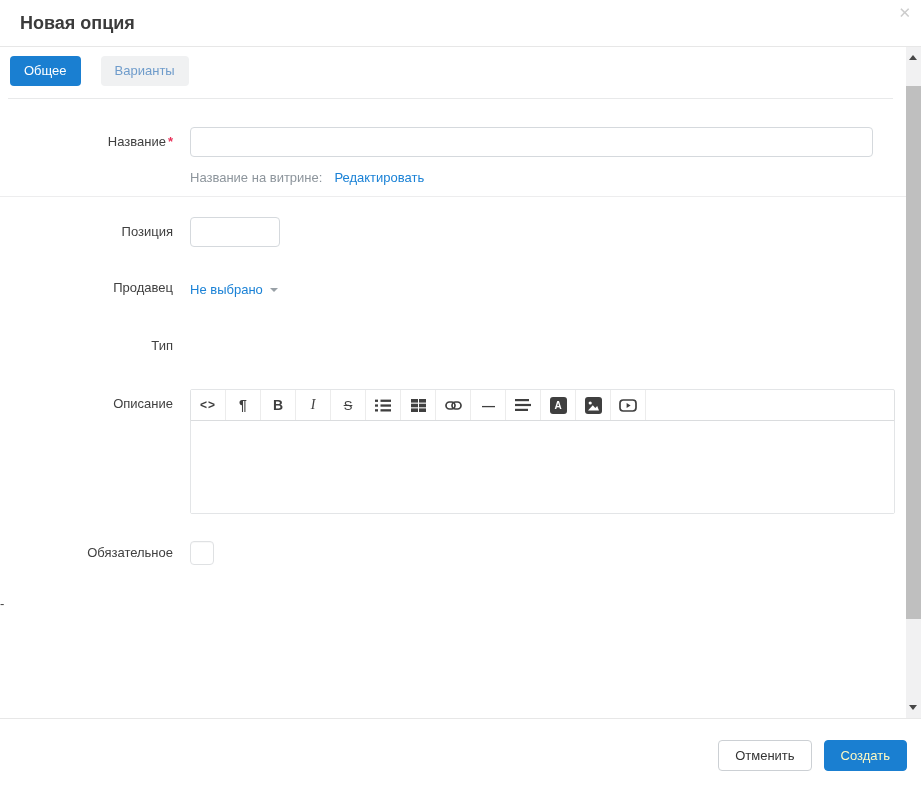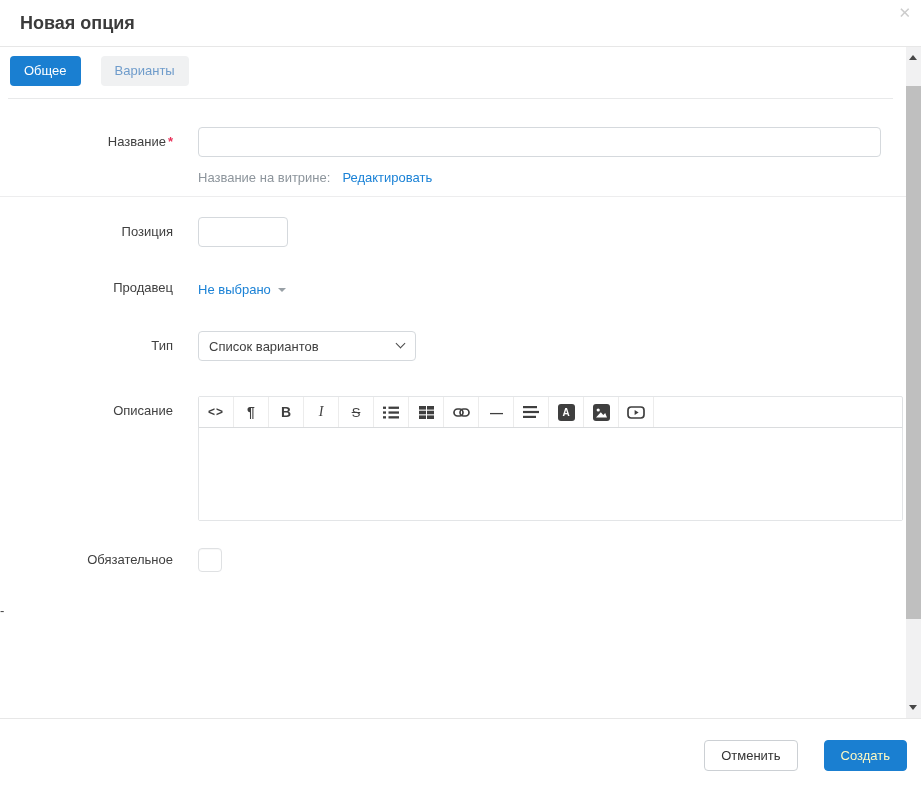--- a/index.html
+++ b/index.html
@@ -18,21 +18,21 @@
 
   
   .modal-body{flex:1 1 auto;position:relative;overflow:hidden;padding-right:15px;}
   .tabs{padding:9px 0 0 10px;display:flex;gap:20px;}
   .tab{height:30px;line-height:30px;padding:0 14px;border-radius:4px;font-size:13px;cursor:pointer;white-space:nowrap;}
   .tab.active{background:var(--accent);color:#fff;}
   .tab.inactive{background:#f0f1f2;color:#6f9ccb;}
   .tab-divider{border:0;border-top:1px solid var(--divider);margin:12px 13px 0 8px;}
 
   .frm{padding-top:28px;}
-  .row{display:grid;grid-template-columns:173px 1fr;column-gap:25px;align-items:start;}
+  .row{display:grid;grid-template-columns:173px 1fr;column-gap:17px;align-items:start;}
   .lbl{text-align:right;font-size:13px;color:var(--label);line-height:16px;}
   .pad7{padding-top:7px;} .pad4{padding-top:4px;}
   .req{color:var(--required);margin-left:2px;font-weight:bold;}
 
   .text-input{height:30px;border:1px solid var(--border);border-radius:4px;padding:0 10px;font-size:13px;color:#333;outline:none;background:#fff;}
   .wide{width:683px;} .small-input{width:90px;}
   .hint{font-size:13px;color:var(--hint);line-height:14px;}
   .storefront{margin-top:13px;display:flex;align-items:center;}
   .link{color:var(--link);font-size:13px;text-decoration:none;cursor:pointer;}
   .storefront .link{margin-left:12px;}
@@ -69,21 +69,21 @@
   .two-line div{line-height:20px;}
   .dash-val{font-size:13px;color:#404040;line-height:20px;}
 
   
   .scrollbar{position:absolute;top:0;right:0;width:15px;height:100%;background:#f1f1f2;}
   .sb-up{position:absolute;top:8px;left:3px;width:0;height:0;border-left:4.5px solid transparent;border-right:4.5px solid transparent;border-bottom:5px solid #474747;cursor:pointer;}
   .sb-thumb{position:absolute;top:39px;left:0;width:15px;height:533px;background:#bfbfbf;cursor:pointer;}
   .sb-down{position:absolute;bottom:8px;left:3px;width:0;height:0;border-left:4.5px solid transparent;border-right:4.5px solid transparent;border-top:5px solid #474747;cursor:pointer;}
 
   
-  .modal-footer{flex:0 0 73px;border-top:1px solid #e7e7e7;display:flex;align-items:center;justify-content:flex-end;gap:26px;padding-right:14px;background:#fff;}
+  .modal-footer{flex:0 0 73px;border-top:1px solid #e7e7e7;display:flex;align-items:center;justify-content:flex-end;gap:12px;padding-right:14px;background:#fff;}
   .btn{height:31px;padding:0 16px;border-radius:4px;font-size:13px;cursor:pointer;font-family:inherit;}
   .btn-cancel{background:#fff;border:1px solid #ccd0d4;color:#333;}
   .btn-primary{background:var(--accent);border:1px solid var(--accent);color:#fef9c3;}
 </style>
 </head>
 <body>
 
 <div class="modal">
 
   <div class="modal-header">
@@ -125,26 +125,20 @@
 
       <div class="row row-seller">
         <div class="lbl">Продавец</div>
         <div>
           <a class="link">Не выбрано</a><span class="caret"></span>
         </div>
       </div>
 
       <div class="row row-type">
         <div class="lbl pad7">Тип</div>
-        <div class="select-wrap">
-          <select>
-            <option>Список вариантов</option>
-          </select>
-          <span class="chev"></span>
-        </div>
       </div>
 
       <div class="row row-desc">
         <div class="lbl pad7">Описание</div>
         <div class="editor">
           <div class="toolbar">
             <div class="tb-btn">
                 <span class="g-code">&lt;&gt;</span>
               </div>
             <div class="tb-btn">

